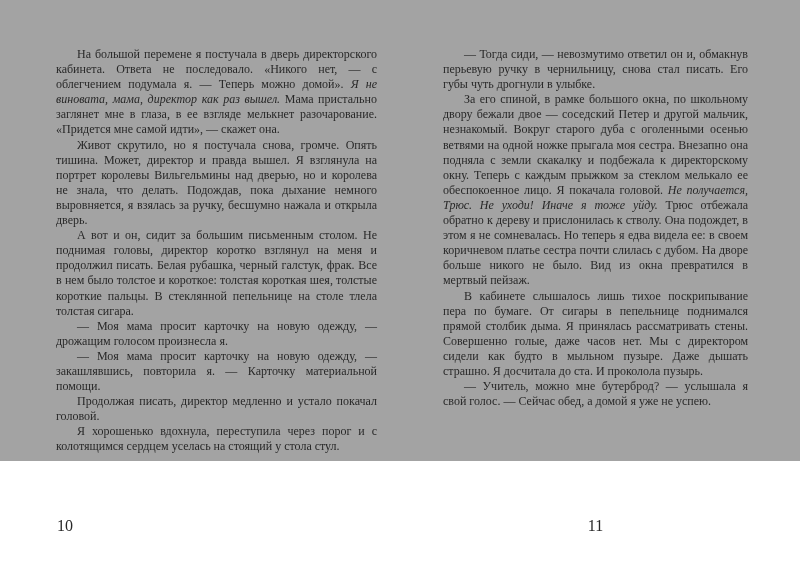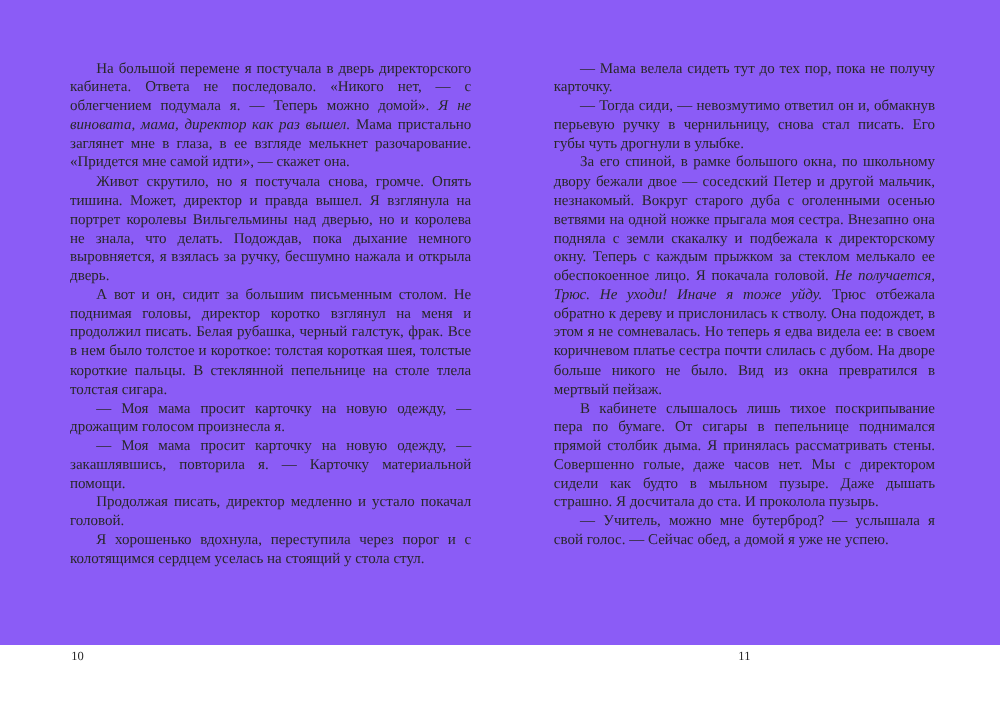--- a/index.html
+++ b/index.html
@@ -18,22 +18,22 @@
   .spread {
     position: relative;
     width: 800px;
     height: 567px;
     display: flex;
     background: #ffffff;
   }
   .page {
     position: relative;
     width: 400px;
-    height: 516px;
-    background: #8b5cf6;
+    height: 461px;
+    background: #a3a3a3;
   }
   .page-text {
     position: absolute;
     top: 47px;
     font-size: 12px;
     line-height: 15.1px;
     text-align: justify;
     hyphens: auto;
     -webkit-hyphens: auto;
   }
@@ -49,21 +49,21 @@
     margin: 0;
     padding: 0;
     text-indent: 21px;
   }
   .run-italic {
     font-style: italic;
   }
   .page-number {
     position: absolute;
     top: 518px;
-    font-size: 10px;
+    font-size: 16px;
     line-height: 15px;
     color: #282828;
   }
   .page--left .page-number {
     left: 57px;
   }
   .page--right .page-number {
     left: 43px;
     width: 305px;
     text-align: center;
@@ -80,21 +80,20 @@
         <p><span>А вот и он, сидит за большим письменным столом. Не поднимая головы, директор коротко взглянул на меня и продолжил писать. Белая рубашка, черный гал­стук, фрак. Все в нем было толстое и короткое: толстая короткая шея, толстые короткие пальцы. В стеклянной пепельнице на столе тлела толстая сигара.</span></p>
         <p><span>— Моя мама просит карточку на новую одежду, — дрожащим голосом произнесла я.</span></p>
         <p><span>— Моя мама просит карточку на новую одежду, — закашлявшись, повторила я. — Карточку материальной помощи.</span></p>
         <p><span>Продолжая писать, директор медленно и устало по­качал головой.</span></p>
         <p><span>Я хорошенько вдохнула, переступила через порог и с колотящимся сердцем уселась на стоящий у стола стул.</span></p>
       </div>
     <div class="page-number">10</div>
   </div>
   <div class="page page--right">
     <div class="page-text">
-        <p><span>— Мама велела сидеть тут до тех пор, пока не получу карточку.</span></p>
         <p><span>— Тогда сиди, — невозмутимо ответил он и, обмак­нув перьевую ручку в чернильницу, снова стал писать. Его губы чуть дрогнули в улыбке.</span></p>
         <p><span>За его спиной, в рамке большого окна, по школь­ному двору бежали двое — соседский Петер и другой мальчик, незнакомый. Вокруг старого дуба с оголен­ными осенью ветвями на одной ножке прыгала моя сестра. Внезапно она подняла с земли скакалку и под­бежала к директорскому окну. Теперь с каждым прыж­ком за стеклом мелькало ее обеспокоенное лицо. Я по­качала головой. </span><span class="run-italic">Не получается, Трюс. Не уходи! Иначе я тоже уйду.</span><span> Трюс отбежала обратно к дереву и присло­нилась к стволу. Она подождет, в этом я не сомнева­лась. Но теперь я едва видела ее: в своем коричневом платье сестра почти слилась с дубом. На дворе больше никого не было. Вид из окна превратился в мертвый пейзаж.</span></p>
         <p><span>В кабинете слышалось лишь тихое поскрипывание пера по бумаге. От сигары в пепельнице поднимался прямой столбик дыма. Я принялась рассматривать сте­ны. Совершенно голые, даже часов нет. Мы с директо­ром сидели как будто в мыльном пузыре. Даже дышать страшно. Я досчитала до ста. И проколола пузырь.</span></p>
         <p><span>— Учитель, можно мне бутерброд? — услышала я свой голос. — Сейчас обед, а домой я уже не успею.</span></p>
       </div>
     <div class="page-number">11</div>
   </div>
 </div>
 
 </body></html>

